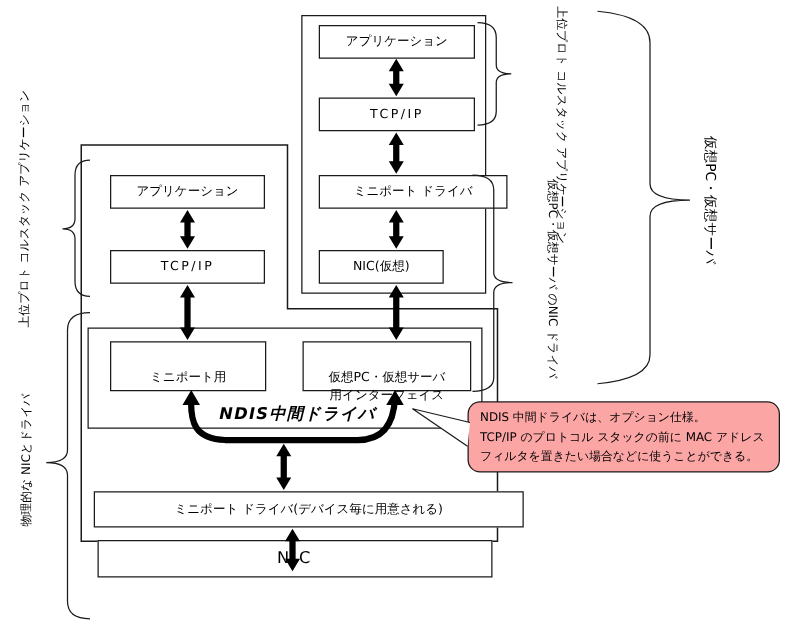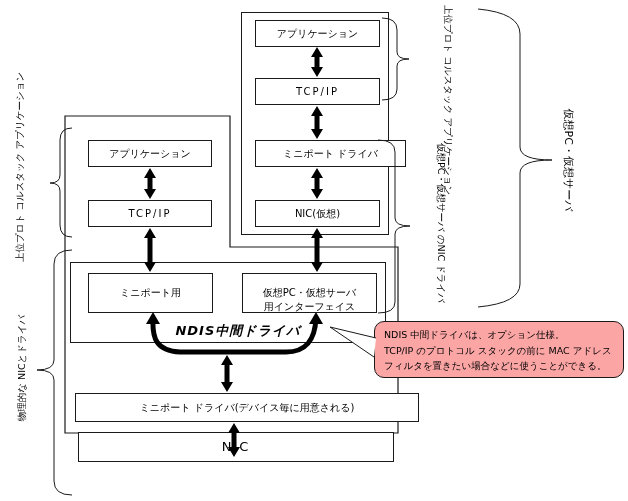--- a/index.html
+++ b/index.html
@@ -8,21 +8,21 @@
     font-family:"DejaVu Sans","Liberation Sans",sans-serif;
     color:#000;overflow:hidden;
   }
   svg.layer{position:absolute;left:0;top:0;width:628px;height:501px;}
   #bg{z-index:1;} #fg{z-index:3;}
   .box{
     position:absolute;box-sizing:border-box;background:#fff;border:1px solid #1a1a1a;
     text-align:center;font-size:10px;line-height:25px;white-space:nowrap;z-index:2;
   }
   .box.outer{background:#fff;}
-  .box.two-line{line-height:14px;padding-top:12px;}
+  .box.two-line{line-height:14px;padding-top:22px;}
   .box .ln{display:block;}
   .plain-label{position:absolute;z-index:2;text-align:center;white-space:nowrap;font-style:italic;}
   .ndis-title{font-weight:bold;font-size:13px;letter-spacing:1px;}
   .vlabel{position:absolute;z-index:2;font-size:9.5px;line-height:15px;
     text-align:center;white-space:nowrap;}
   .rot-ccw{transform:rotate(-90deg);}
   .rot-cw{transform:rotate(90deg);}
   .bubble{
     position:absolute;box-sizing:border-box;background:#fca5a5;border:1px solid #1a1a1a;
     border-radius:10px;font-size:9.5px;line-height:15.5px;padding:5px 6px 0 9px;
@@ -38,21 +38,21 @@
 <div id="canvas">
 
   <svg class="layer" id="bg" viewBox="0 0 628 501">
     <path d="M65,116 L230,116 L230,247 L398,247 L398,433 L65,433 Z" fill="none" stroke="#1a1a1a" stroke-width="1.2"></path>
   </svg>
 
   <div class="box outer" style="left:241px;top:12px;width:148px;height:223px;"></div>
   <div class="box" style="left:255px;top:20px;width:125px;height:27px;">アプリケーション</div>
   <div class="box tcpip" style="left:255px;top:78px;width:125px;height:27px;">TCP/IP</div>
   <div class="box" style="left:255px;top:140px;width:151px;height:27px;">ミニポート ドライバ</div>
-  <div class="box" style="left:255px;top:200px;width:125px;height:27px;">NIC(仮想)</div>
+  <div class="box" style="left:255px;top:200px;width:100px;height:27px;">NIC(仮想)</div>
 
   <div class="box" style="left:88px;top:140px;width:124px;height:27px;">アプリケーション</div>
   <div class="box tcpip" style="left:88px;top:200px;width:124px;height:27px;">TCP/IP</div>
 
   <div class="box outer" style="left:70px;top:262px;width:316px;height:81px;"></div>
   <div class="box two-line" style="left:88px;top:273px;width:125px;height:40px;">
     <span class="ln">ミニポート用</span>
   </div>
   <div class="box two-line" style="left:242px;top:273px;width:135px;height:40px;">
     <span class="ln">仮想PC・仮想サーバ</span>

